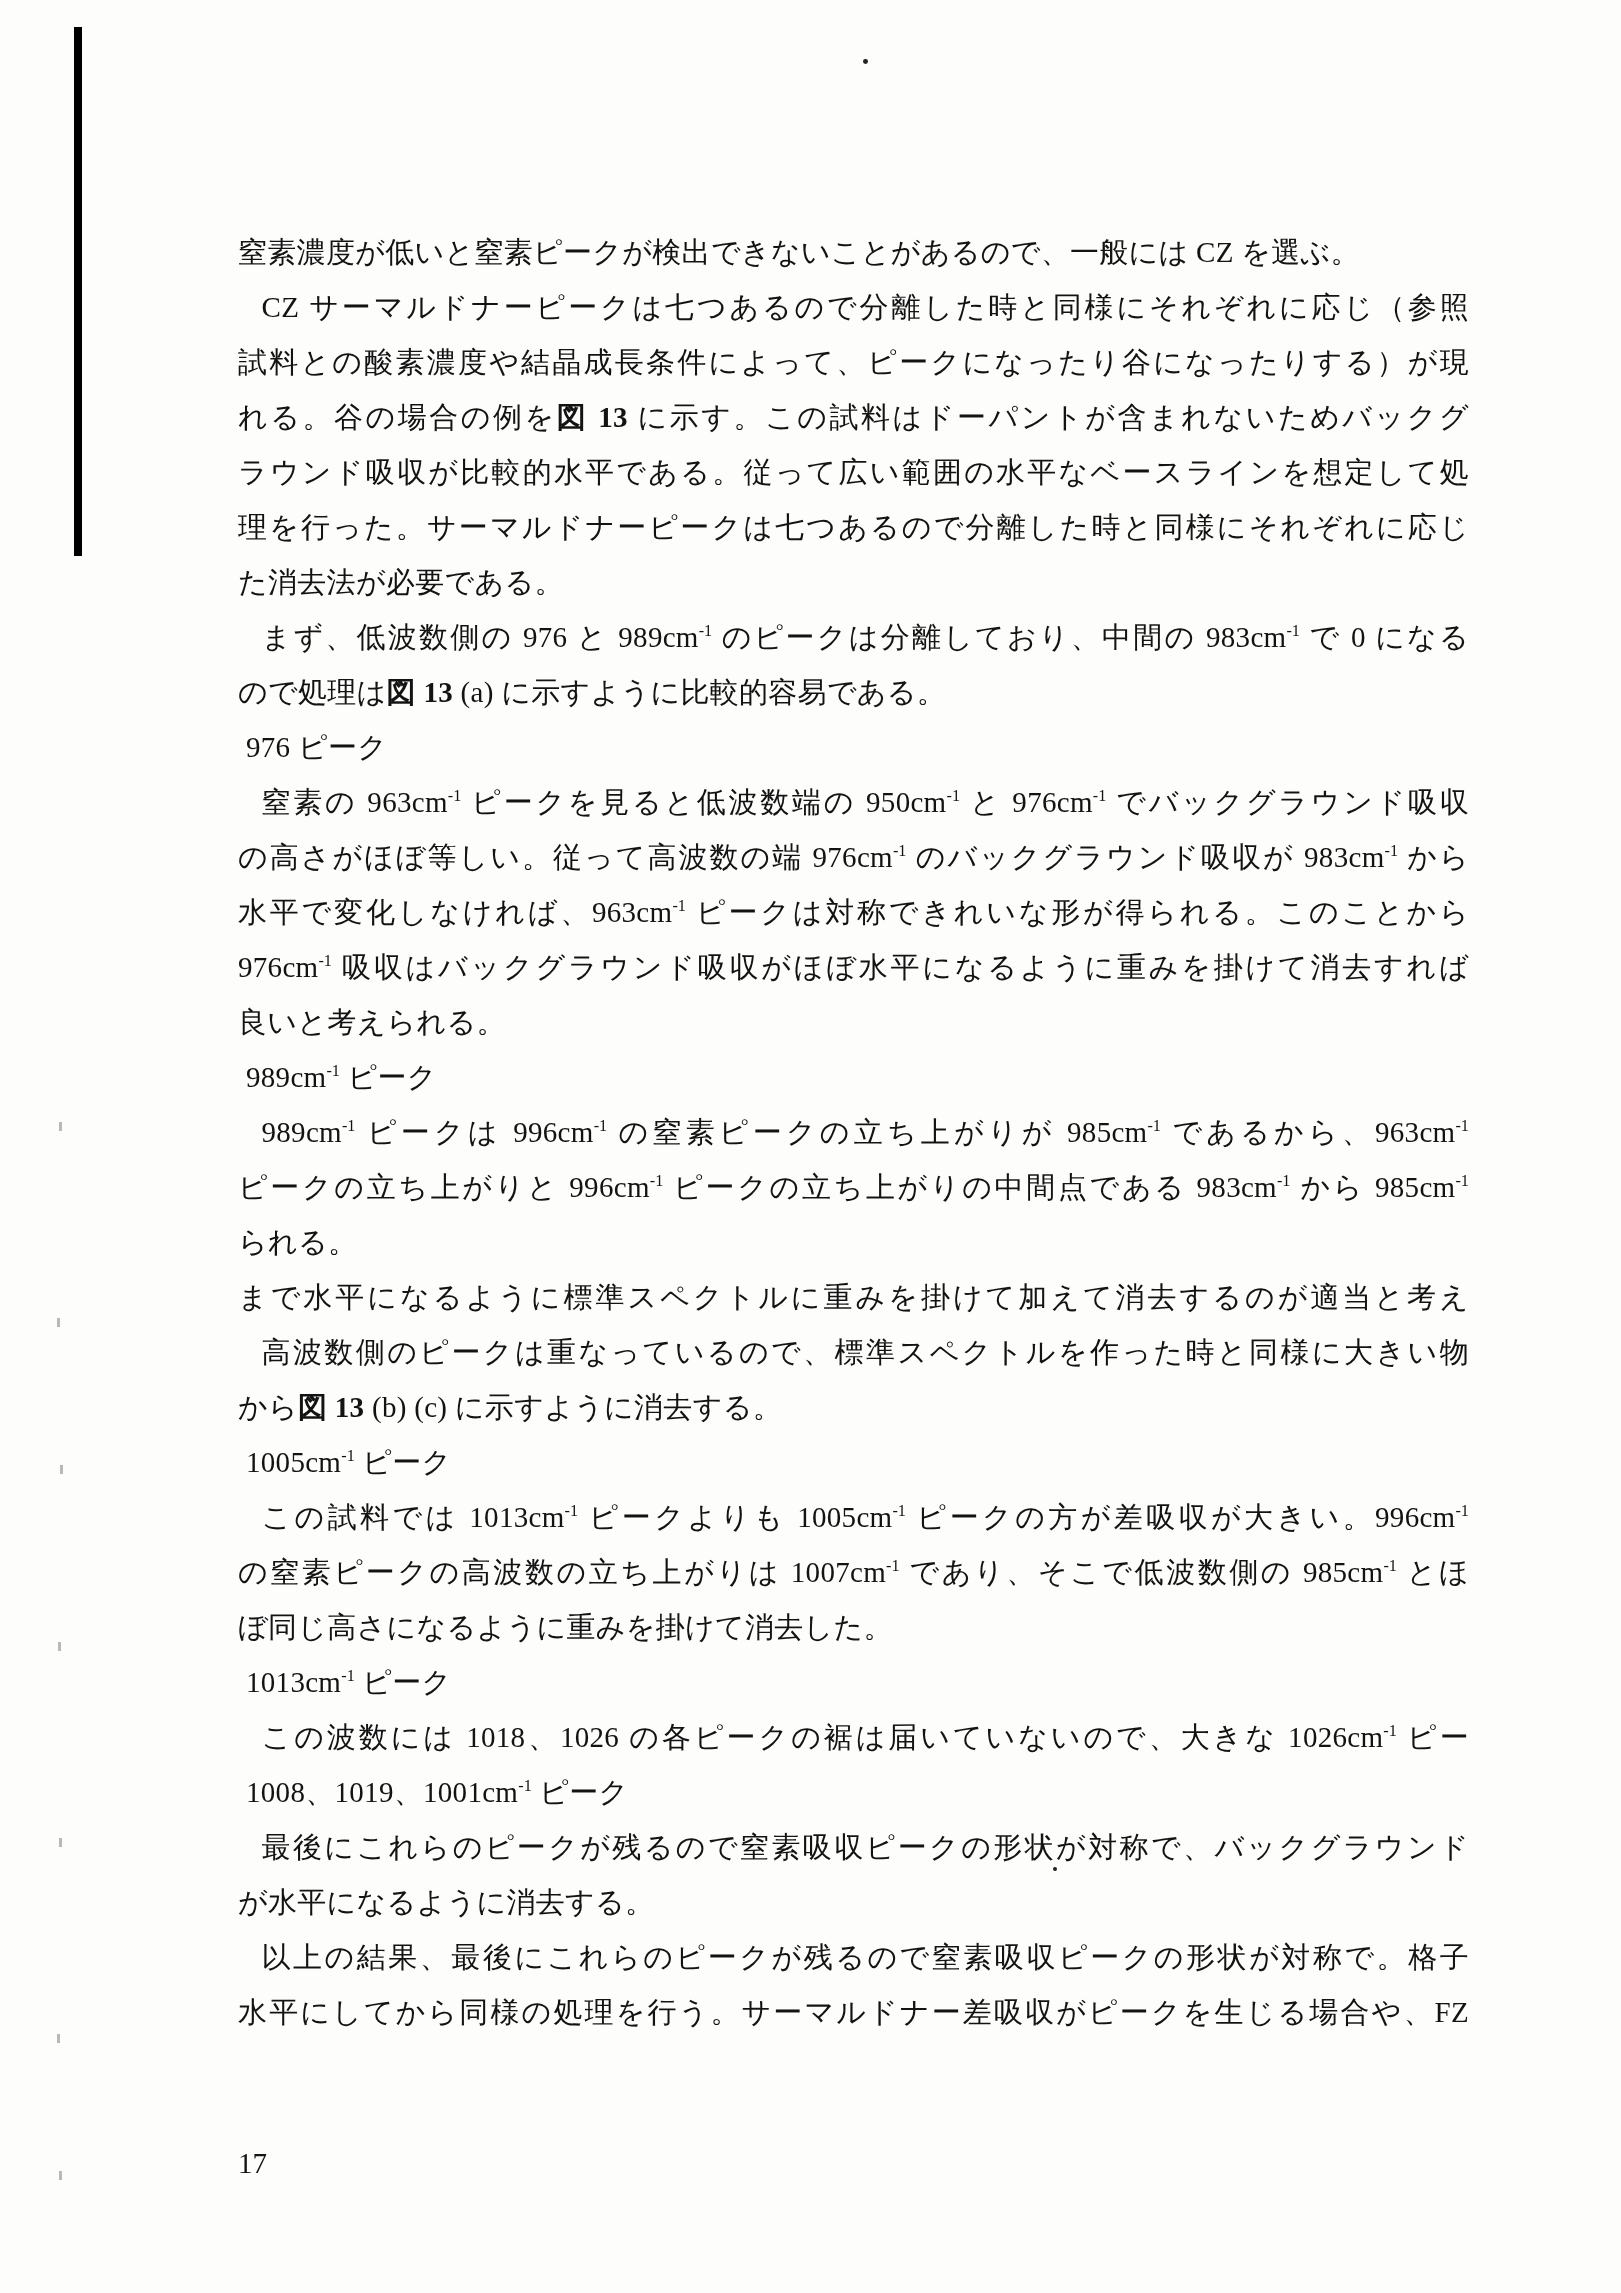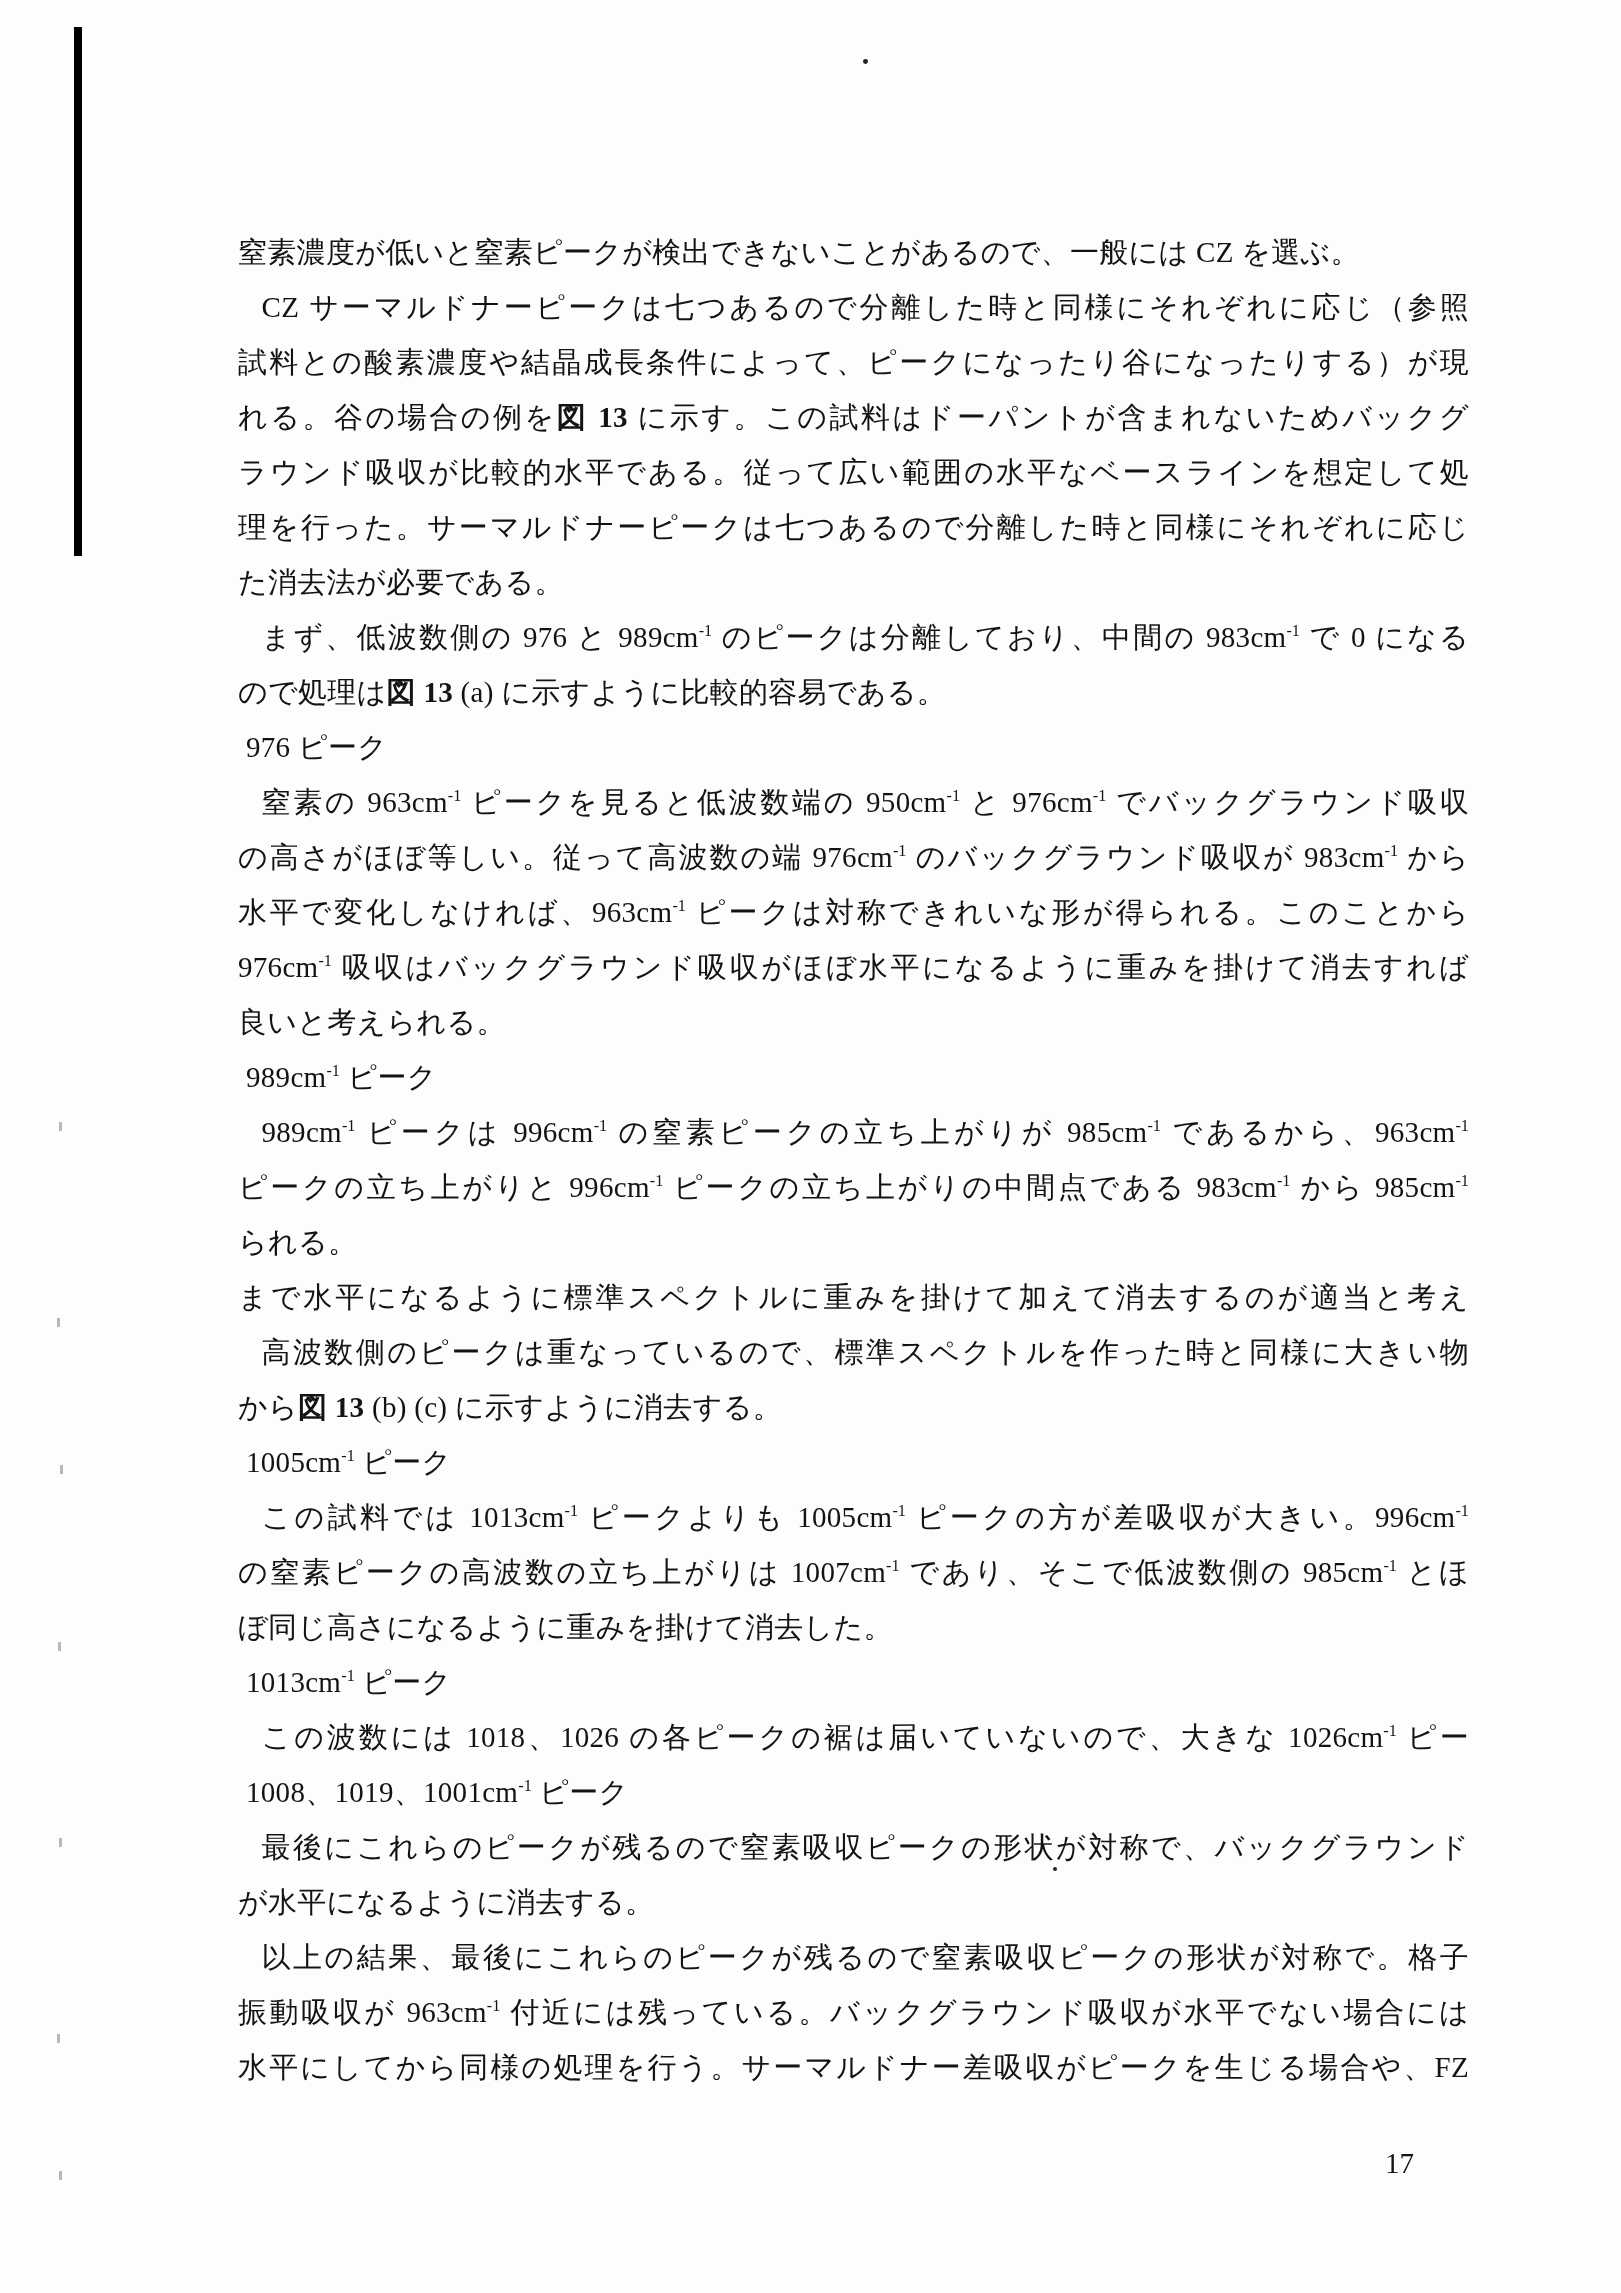--- a/index.html
+++ b/index.html
@@ -30,21 +30,21 @@
   .line.fill{
     white-space:normal;
     text-align:justify;text-align-last:justify;
   }
   .line.indent{padding-left:23.5px;}
   .line.head{padding-left:0;margin-left:8px;}
   .line sup{font-size:.56em;vertical-align:super;line-height:0;letter-spacing:0;}
   .line b{font-weight:bold;}
   .pagenum{
     position:absolute;left:238px;top:2147px;width:1176px;
-    text-align:right;font-size:29px;
+    text-align:left;font-size:29px;
   }
 </style>
 </head>
 <body>
 
 <div class="scan-bar"></div>
 <div class="speck" style="left:863px;top:59px;"></div>
 <div class="speck" style="left:1026px;top:1299px;width:3.9px;height:3.9px;"></div>
 <div class="speck" style="left:1053px;top:1867px;width:3.9px;height:3.9px;"></div>
 <div class="edge-mark" style="left:59px;top:1122px;"></div>
@@ -81,18 +81,17 @@
     <div class="line head">1005cm<sup>-1</sup> ピーク</div>
     <div class="line indent fill">この試料では 1013cm<sup>-1</sup> ピークよりも 1005cm<sup>-1</sup> ピークの方が差吸収が大きい。996cm<sup>-1</sup></div>
     <div class="line fill">の窒素ピークの高波数の立ち上がりは 1007cm<sup>-1</sup> であり、そこで低波数側の 985cm<sup>-1</sup> とほ</div>
     <div class="line">ぼ同じ高さになるように重みを掛けて消去した。</div>
     <div class="line head">1013cm<sup>-1</sup> ピーク</div>
     <div class="line indent fill">この波数には 1018、1026 の各ピークの裾は届いていないので、大きな 1026cm<sup>-1</sup> ピー</div>
     <div class="line head">1008、1019、1001cm<sup>-1</sup> ピーク</div>
     <div class="line indent fill">最後にこれらのピークが残るので窒素吸収ピークの形状が対称で、バックグラウンド</div>
     <div class="line">が水平になるように消去する。</div>
     <div class="line indent fill">以上の結果、最後にこれらのピークが残るので窒素吸収ピークの形状が対称で。格子</div>
-    <div class="line fill">振動吸収が 963cm<sup>-1</sup> 付近には残っている。バックグラウンド吸収が水平でない場合には</div>
     <div class="line fill">水平にしてから同様の処理を行う。サーマルドナー差吸収がピークを生じる場合や、FZ</div>
   </div>
 
 <div class="pagenum">17</div>
 
 
 </body></html>

